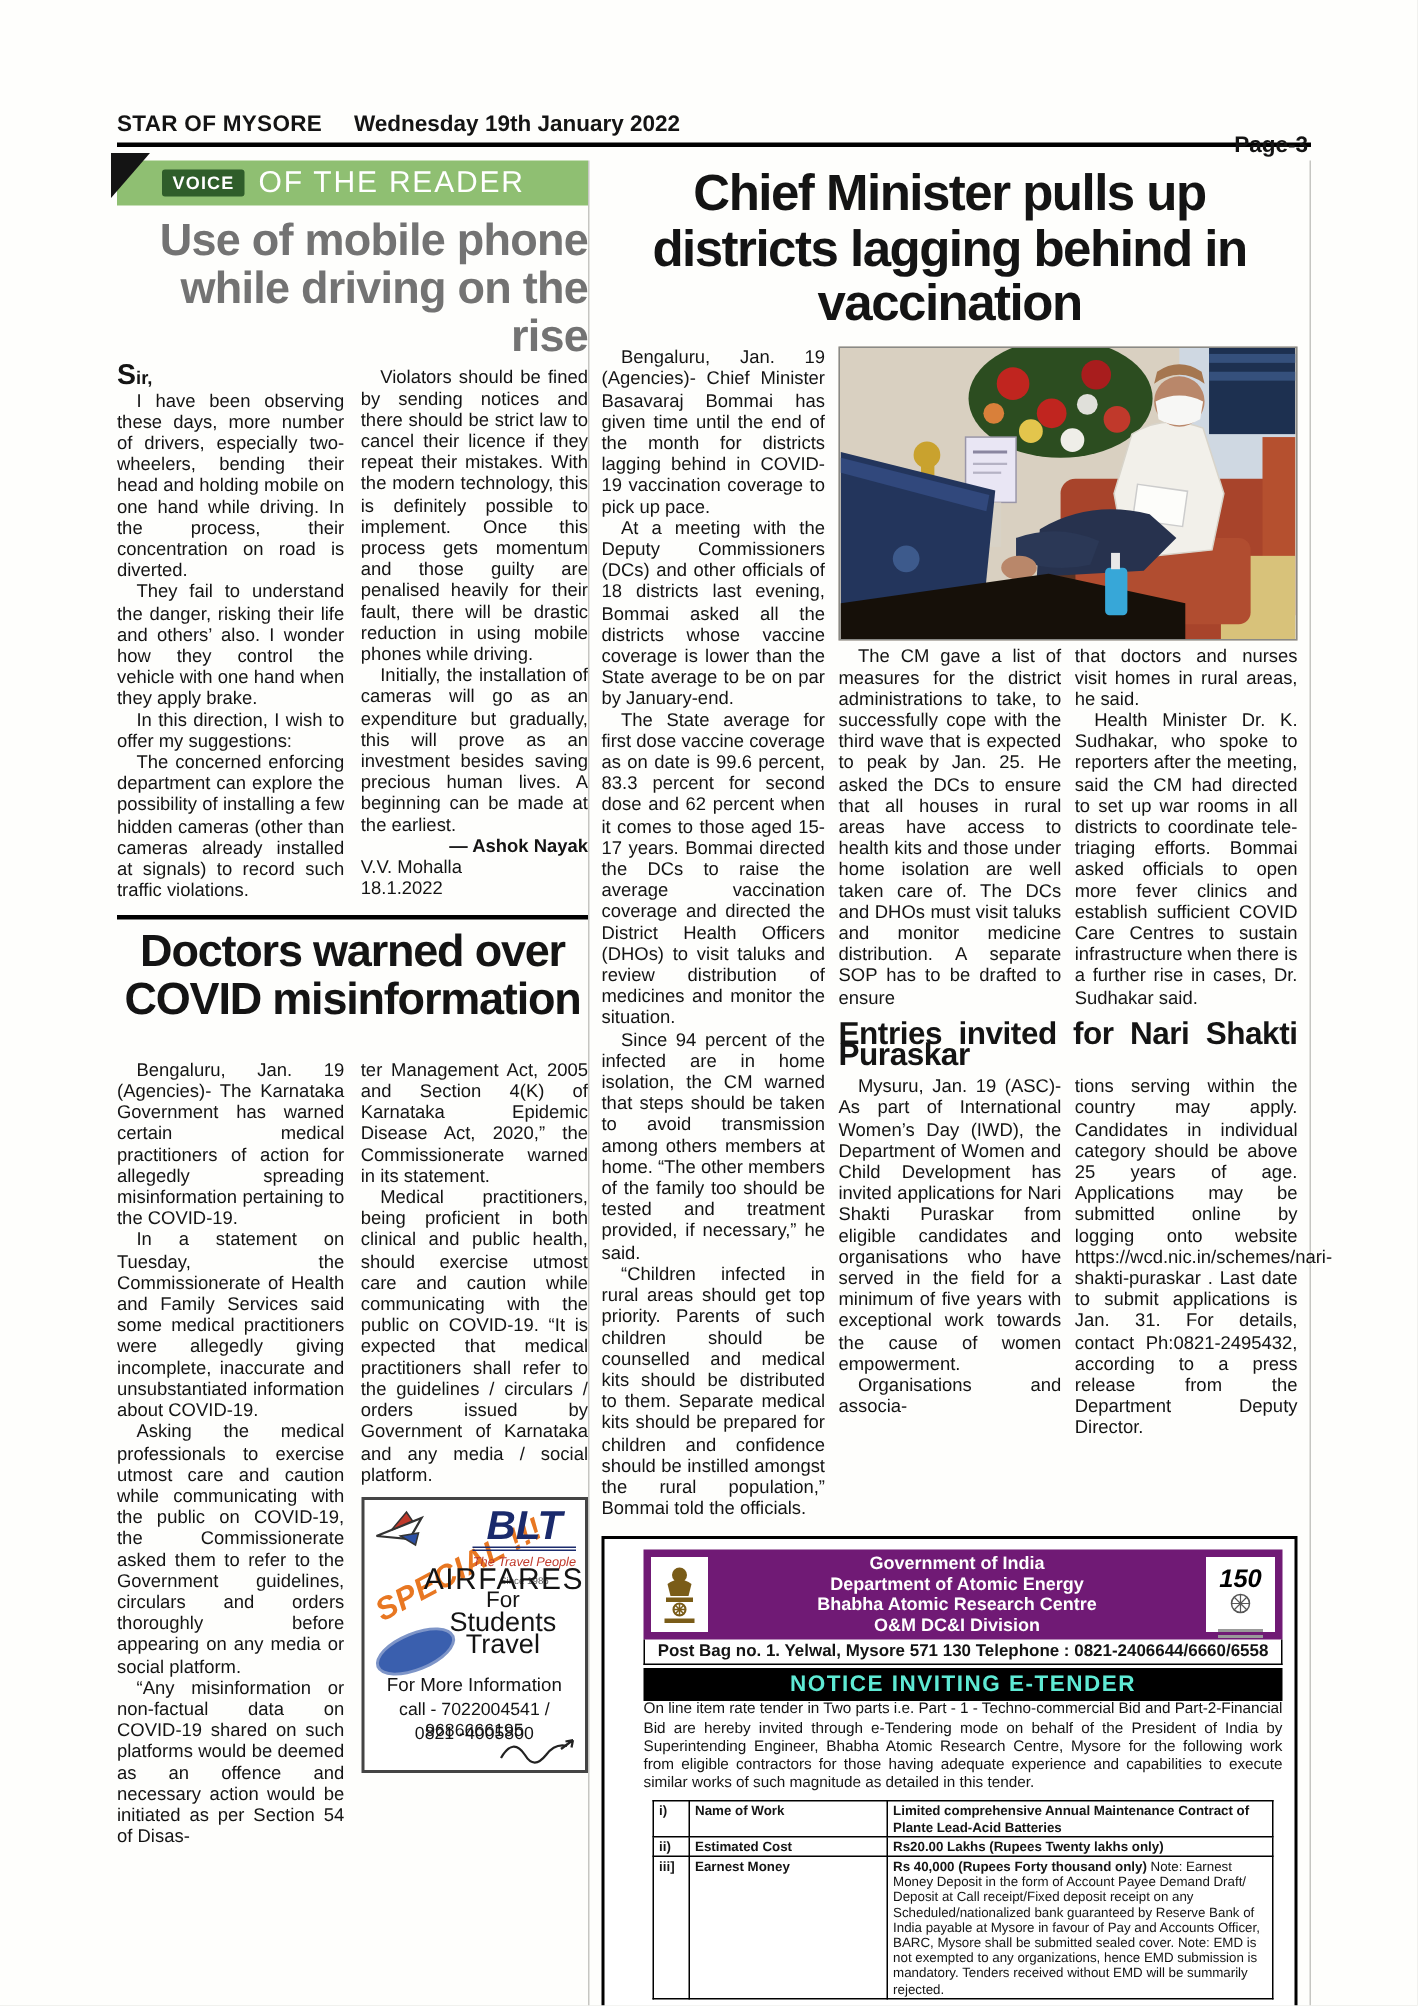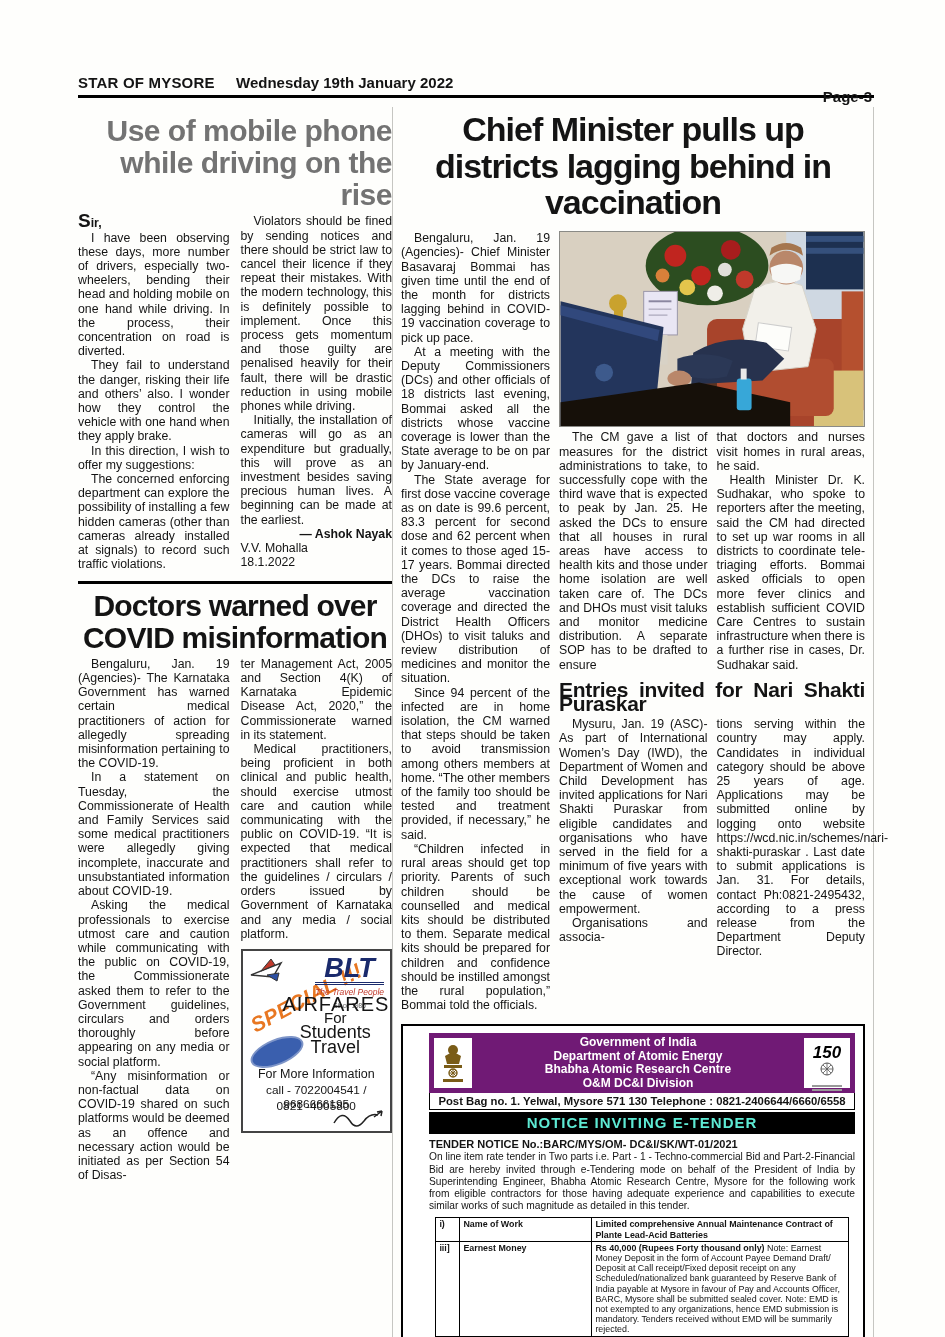--- a/index.html
+++ b/index.html
@@ -34,21 +34,21 @@
   .bp { margin:0; text-indent:13px; }
   .twocol { display:flex; gap:11px; }
   .twocol > div { flex:1; min-width:0; }
   .salutation { margin:0; font-weight:bold; }
   .salutation::first-letter { font-size:19px; }
   .sig-name { margin:0; text-align:right; font-weight:bold; }
   .sig-line { margin:0; }
 
   .rule { border-top:3px solid #000; margin:10px 0 2px; }
 
-  .doc-headline { font-weight:bold; font-size:30px; line-height:1.04; text-align:center; letter-spacing:-.8px; margin:6px 0 4px; }
+  .doc-headline { font-weight:bold; font-size:30px; line-height:1.04; text-align:center; letter-spacing:-.8px; margin:6px 0 24px; }
 
   
   .cm-headline { font-weight:bold; font-size:34px; line-height:1.08; text-align:center; letter-spacing:-1px; margin:4px 0 10px; }
   .cm-layout { display:flex; gap:9px; }
   .cm-col1 { width:149px; flex:none; }
   .cm-right { width:306px; flex:none; }
   .photo-frame { width:306px; height:196px; border:1px solid #8a8a86; background:#d9d0c1; }
   .caption { font-weight:bold; font-style:italic; font-size:11.8px; line-height:14px; margin:4px 0 7px; border-bottom:1px solid #000; padding-bottom:4px; }
   .cm-cols { display:flex; gap:9px; }
   .cm-cols > div { flex:1; min-width:0; }
@@ -100,20 +100,25 @@
     <div class="masthead">
       <span class="paper">STAR OF MYSORE</span>
       <span class="mdate">Wednesday 19th January 2022</span>
       <span class="pageno">Page-3</span>
     </div>
 
     <div class="columns">
 
       <div class="leftcol">
 
+        <div class="voice-banner">
+          <span class="voice-corner"></span>
+          <span class="voice-badge">VOICE</span>
+          <span class="voice-title">OF THE READER</span>
+        </div>
 
         <div class="letter-headline">Use of mobile phone while driving on the rise</div>
 
         <div class="bodytext twocol">
           <div>
             <p class="salutation">Sir,</p>
             <p class="bp">I have been observing these days, more number of drivers, especially two-wheelers, bending their head and holding mobile on one hand while driving. In the process, their concentration on road is diverted.</p>
             <p class="bp">They fail to understand the danger, risking their life and others’ also. I wonder how they control the vehicle with one hand when they apply brake.</p>
             <p class="bp">In this direction, I wish to offer my suggestions:</p>
             <p class="bp">The concerned enforcing department can explore the possibility of installing a few hidden cameras (other than cameras already installed at signals) to record such traffic violations.</p>
@@ -282,31 +287,35 @@
                 <path d="M8 2 v12 M2 8 h12 M4 4 l8 8 M12 4 l-8 8" stroke="#555" stroke-width="0.8"></path>
               </svg>
               <div class="bars">
                   <div></div>
                   <div></div>
                 </div>
             </div>
           </div>
           <div class="postbag">Post Bag no. 1. Yelwal, Mysore 571 130   Telephone : 0821-2406644/6660/6558</div>
           <div class="nit-banner">NOTICE INVITING E-TENDER</div>
-          <div class="tender-no">TENDER NOTICE No.:BARC/MYS/OM- DC&amp;I/SK/WT-01/2021</div>
           <p class="tender-intro">On line item rate tender in Two parts i.e. Part - 1 - Techno-commercial Bid and Part-2-Financial Bid are hereby invited through e-Tendering mode on behalf of the President of India by Superintending Engineer, Bhabha Atomic Research Centre, Mysore for the following work from eligible contractors for those having adequate experience and capabilities to execute similar works of such magnitude as detailed in this tender.</p>
 
           <table class="tender-table">
             <tbody>
               <tr>
                 <td class="tno">i)</td>
                 <td class="tlabel">Name of Work</td>
                 <td class="tvalue"><span class="vb">Limited comprehensive Annual Maintenance Contract of Plante Lead-Acid Batteries</span><span></span></td>
               </tr>
               <tr>
+                <td class="tno">ii)</td>
+                <td class="tlabel">Estimated Cost</td>
+                <td class="tvalue"><span class="vb">Rs20.00 Lakhs (Rupees Twenty lakhs only)</span><span></span></td>
+              </tr>
+              <tr>
                 <td class="tno">iii]</td>
                 <td class="tlabel">Earnest Money</td>
                 <td class="tvalue"><span class="vb">Rs 40,000 (Rupees Forty thousand only)</span><span> Note: Earnest Money Deposit in the form of Account Payee Demand Draft/ Deposit at Call receipt/Fixed deposit receipt on any Scheduled/nationalized bank guaranteed by Reserve Bank of India payable at Mysore in favour of Pay and Accounts Officer, BARC, Mysore shall be submitted sealed cover. Note: EMD is not exempted to any organizations, hence EMD submission is mandatory. Tenders received without EMD will be summarily rejected.</span></td>
               </tr>
 
             </tbody>
           </table>
         </div>
 
       </div>

